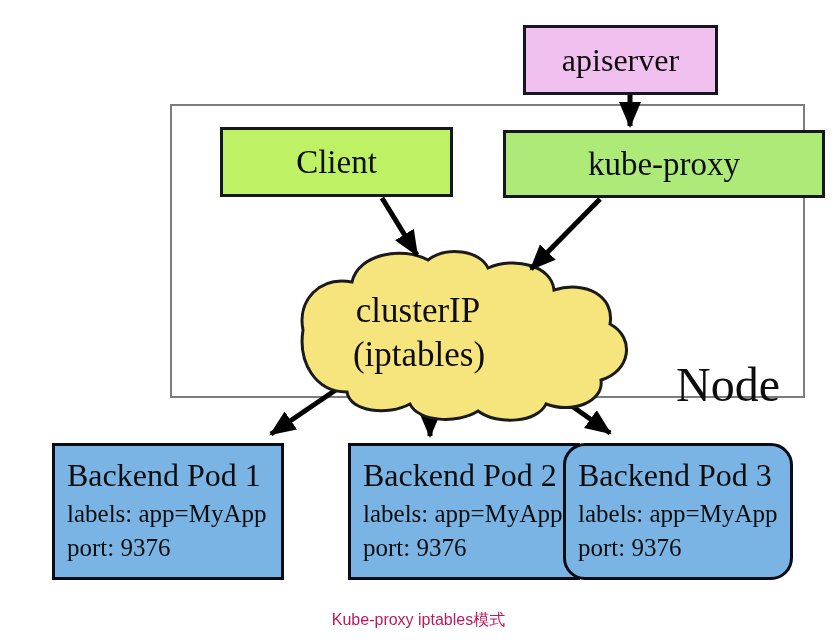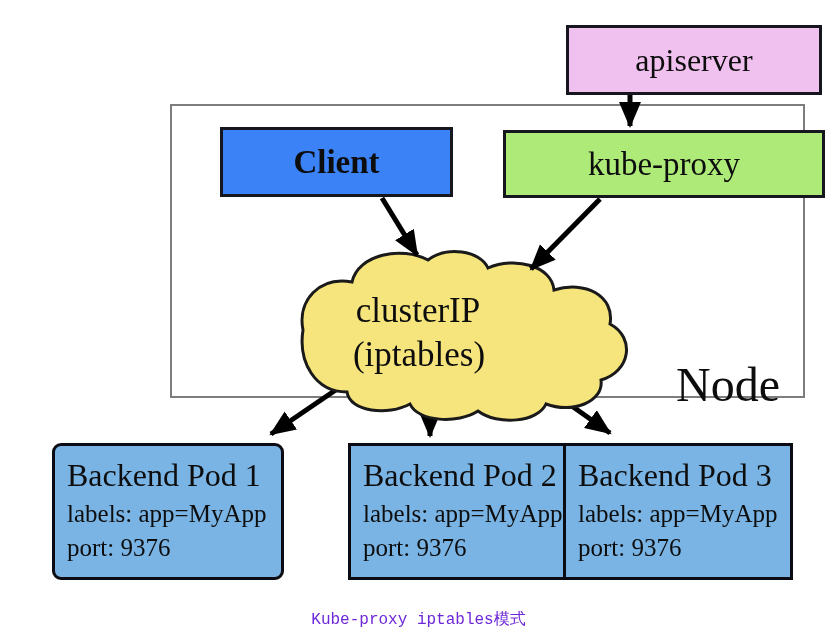--- a/index.html
+++ b/index.html
@@ -30,21 +30,21 @@
   .box {
     position: absolute;
     display: flex;
     align-items: center;
     justify-content: center;
     border: 3px solid #16161e;
     z-index: 3;
     font-size: 33px;
     line-height: 1;
   }
-  .apiserver { left: 523px; top: 25px;  width: 256px; height: 70px; font-size: 32px; margin-left: 43px; }
+  .apiserver { left: 523px; top: 25px;  width: 195px; height: 70px; font-size: 32px; }
   .client    { left: 220px; top: 127px; width: 233px; height: 70px; }
   .kubeproxy { left: 503px; top: 130px; width: 322px; height: 68px; }
   .node-label {
     position: absolute;
     top: 347px; right: 57px;
     width: 200px;
     text-align: right;
     font-size: 48px;
     line-height: 1;
     z-index: 3;
@@ -55,21 +55,21 @@
     position: absolute;
     top: 443px;
     height: 137px;
     border: 3px solid #0b0b14;
     z-index: 3;
     padding: 7px 6px 0 12px;
     overflow: hidden;
   }
   .pod-1 { left: 52px;  width: 232px; }
   .pod-2 { left: 308px; width: 232px; }
-  .pod-3 { left: 563px; width: 230px; }
+  .pod-3 { left: 563px; width: 230px; border-radius: 22px; }
   .pod-title {
     font-size: 32px;
     line-height: 44px;
     white-space: nowrap;
   }
   .pod-line {
     font-size: 25px;
     line-height: 34px;
     white-space: nowrap;
     font-family: Liberation Serif, serif;
@@ -128,43 +128,43 @@
 
     <line class="arrow" x1="630" y1="92" x2="630" y2="126" marker-end="url(#ah)"></line>
     <line class="arrow" x1="382" y1="198" x2="417" y2="255" marker-end="url(#ah)"></line>
     <line class="arrow" x1="600" y1="199" x2="531" y2="269" marker-end="url(#ah)"></line>
   </svg>
 
   <div class="box apiserver" style="background-color: rgb(240, 192, 239);">
     <span>apiserver</span>
   </div>
 
-  <div class="box client" style="background-color: #3b82f6; font-weight: bold;">
+  <div class="box client" style="background-color: #bef264;">
     <span>Client</span>
   </div>
 
   <div class="box kubeproxy" style="background-color: rgb(174, 234, 120);">
     <span>kube-proxy</span>
   </div>
 
   <div class="node-label">Node</div>
 
-  <div class="pod pod-1" style="background-color: rgb(121, 180, 228); border-radius: 9px;">
+  <div class="pod pod-1" style="background-color: rgb(121, 180, 228);">
     <div class="pod-title">Backend Pod 1</div>
     <div class="pod-line">labels: app=MyApp</div>
     <div class="pod-line">port: 9376</div>
   </div>
 
   <div class="pod pod-2" style="background-color: rgb(121, 180, 228); margin-left: 40px;">
     <div class="pod-title">Backend Pod 2</div>
     <div class="pod-line">labels: app=MyApp</div>
     <div class="pod-line">port: 9376</div>
   </div>
 
   <div class="pod pod-3" style="background-color: rgb(121, 180, 228);">
     <div class="pod-title">Backend Pod 3</div>
     <div class="pod-line">labels: app=MyApp</div>
     <div class="pod-line">port: 9376</div>
   </div>
 
-  <div class="caption" style="color: #6d28d9; font-family: Liberation Mono, monospace;">Kube-proxy iptables模式</div>
+  <div class="caption" style="color: #be185d;">Kube-proxy iptables模式</div>
 
 </div>
 
 </body></html>

